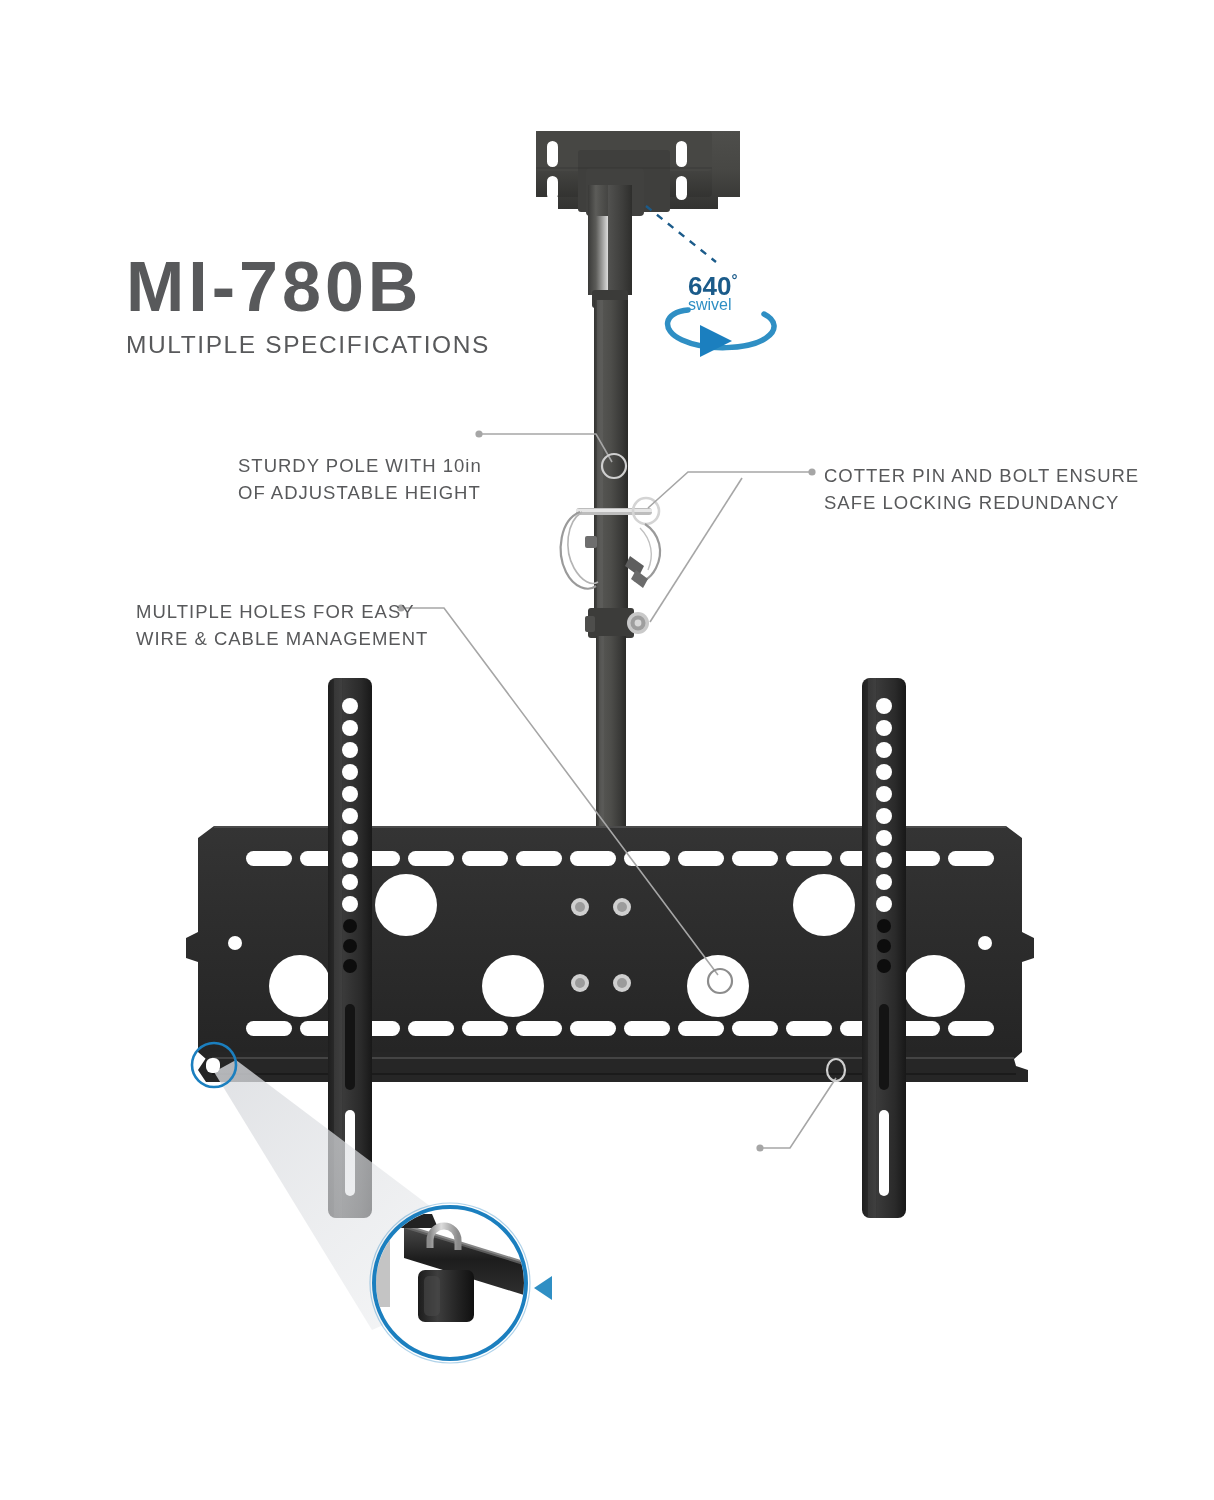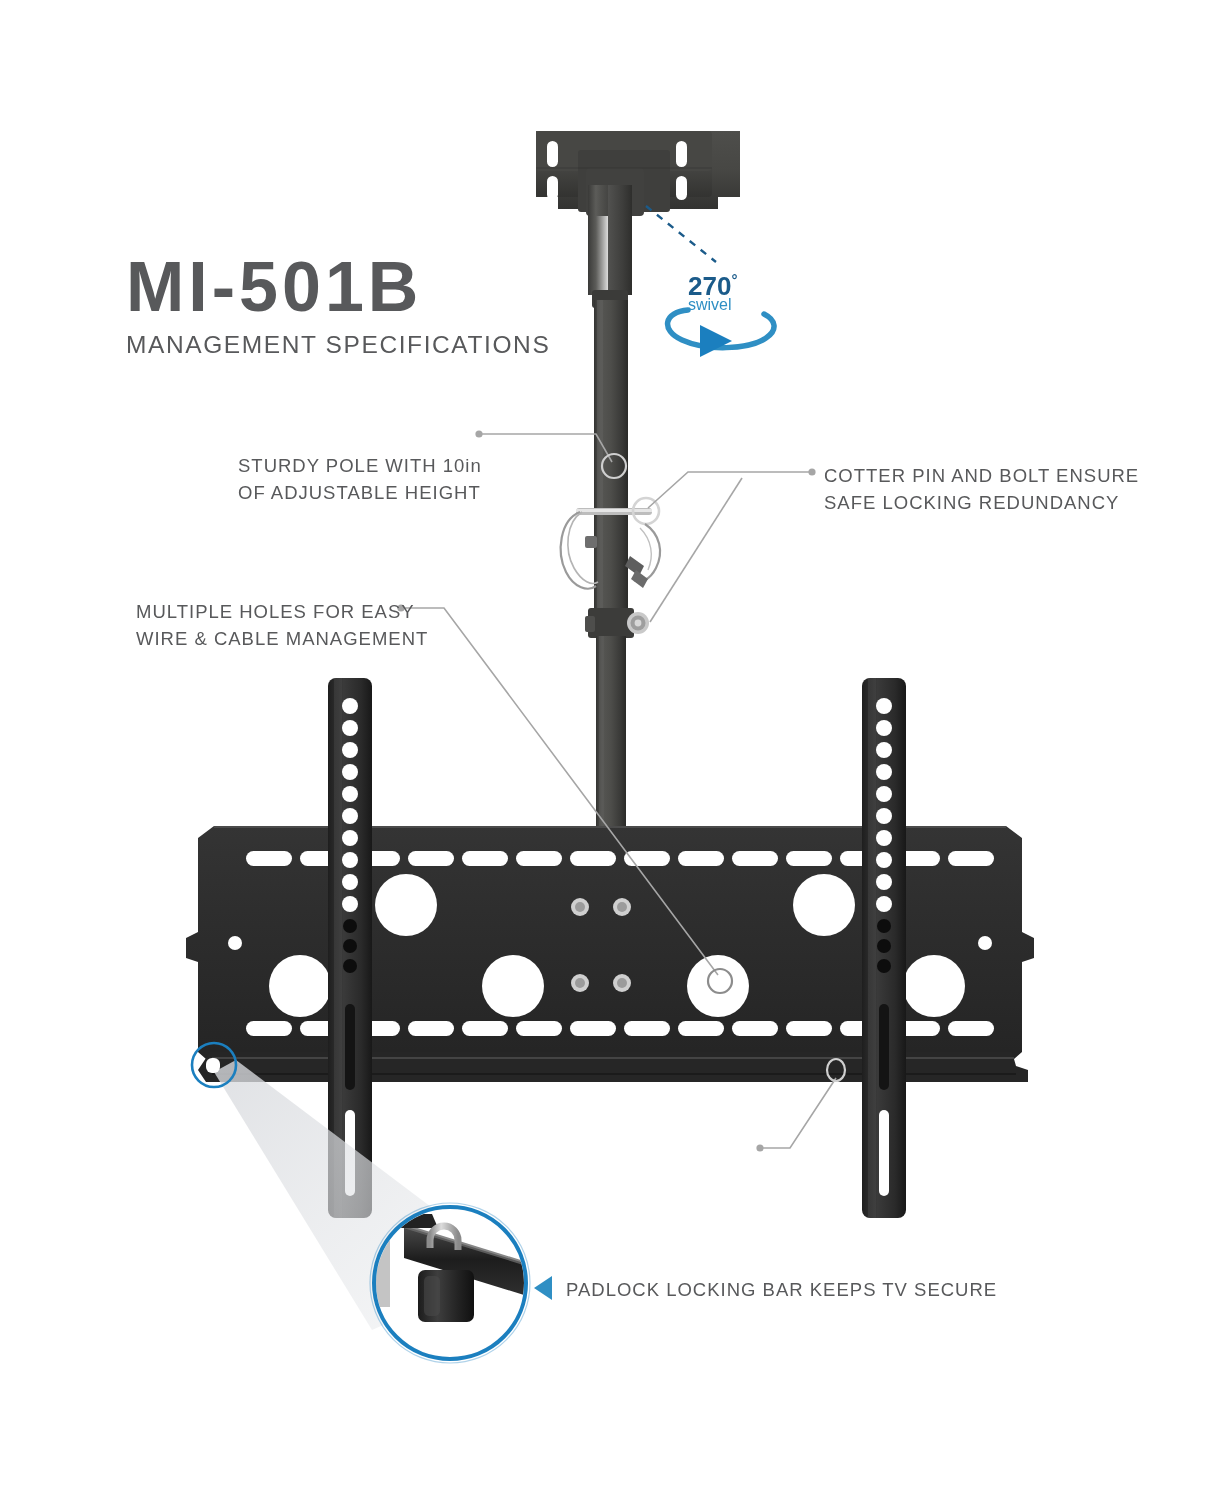--- a/index.html
+++ b/index.html
@@ -333,34 +333,33 @@
       <path d="M688 310 C 664 312 660 330 682 340 C 706 351 748 350 766 338 C 778 330 776 320 764 314" fill="none" stroke="#2f8fc4" stroke-width="5.5" stroke-linecap="round"></path>
       <path d="M700 325 L 732 341 L 700 357 Z" fill="#1b7fbf"></path>
     </g>
 
     <g>
       <path d="M552 1276 L 534 1288 L 552 1300 Z" fill="#2f8fc4"></path>
     </g>
   </svg>
 
   <div class="title-block">
-    <div class="title-main">MI-501B</div>
-    <div class="title-sub">MANAGEMENT SPECIFICATIONS</div>
+    <div class="title-main">MI-780B</div>
+    <div class="title-sub">MULTIPLE SPECIFICATIONS</div>
   </div>
 
   <div class="badge360">
-    <div class="n360"><span>270</span><span class="deg">°</span></div>
+    <div class="n360"><span>640</span><span class="deg">°</span></div>
     <div class="sw">swivel</div>
   </div>
 
   <div class="callout" style="left:238px;top:412px;margin-top:40px;">STURDY POLE WITH 10in
 OF ADJUSTABLE HEIGHT</div>
 
   <div class="callout" style="left:136px;top:598px;">MULTIPLE HOLES FOR EASY
 WIRE &amp; CABLE MANAGEMENT</div>
 
   <div class="callout" style="left:824px;top:462px;">COTTER PIN AND BOLT ENSURE
 SAFE LOCKING REDUNDANCY</div>
 
 
-  <div class="callout" style="left:566px;top:1276px;">PADLOCK LOCKING BAR KEEPS TV SECURE</div>
 
 </div>
 
 </body></html>

